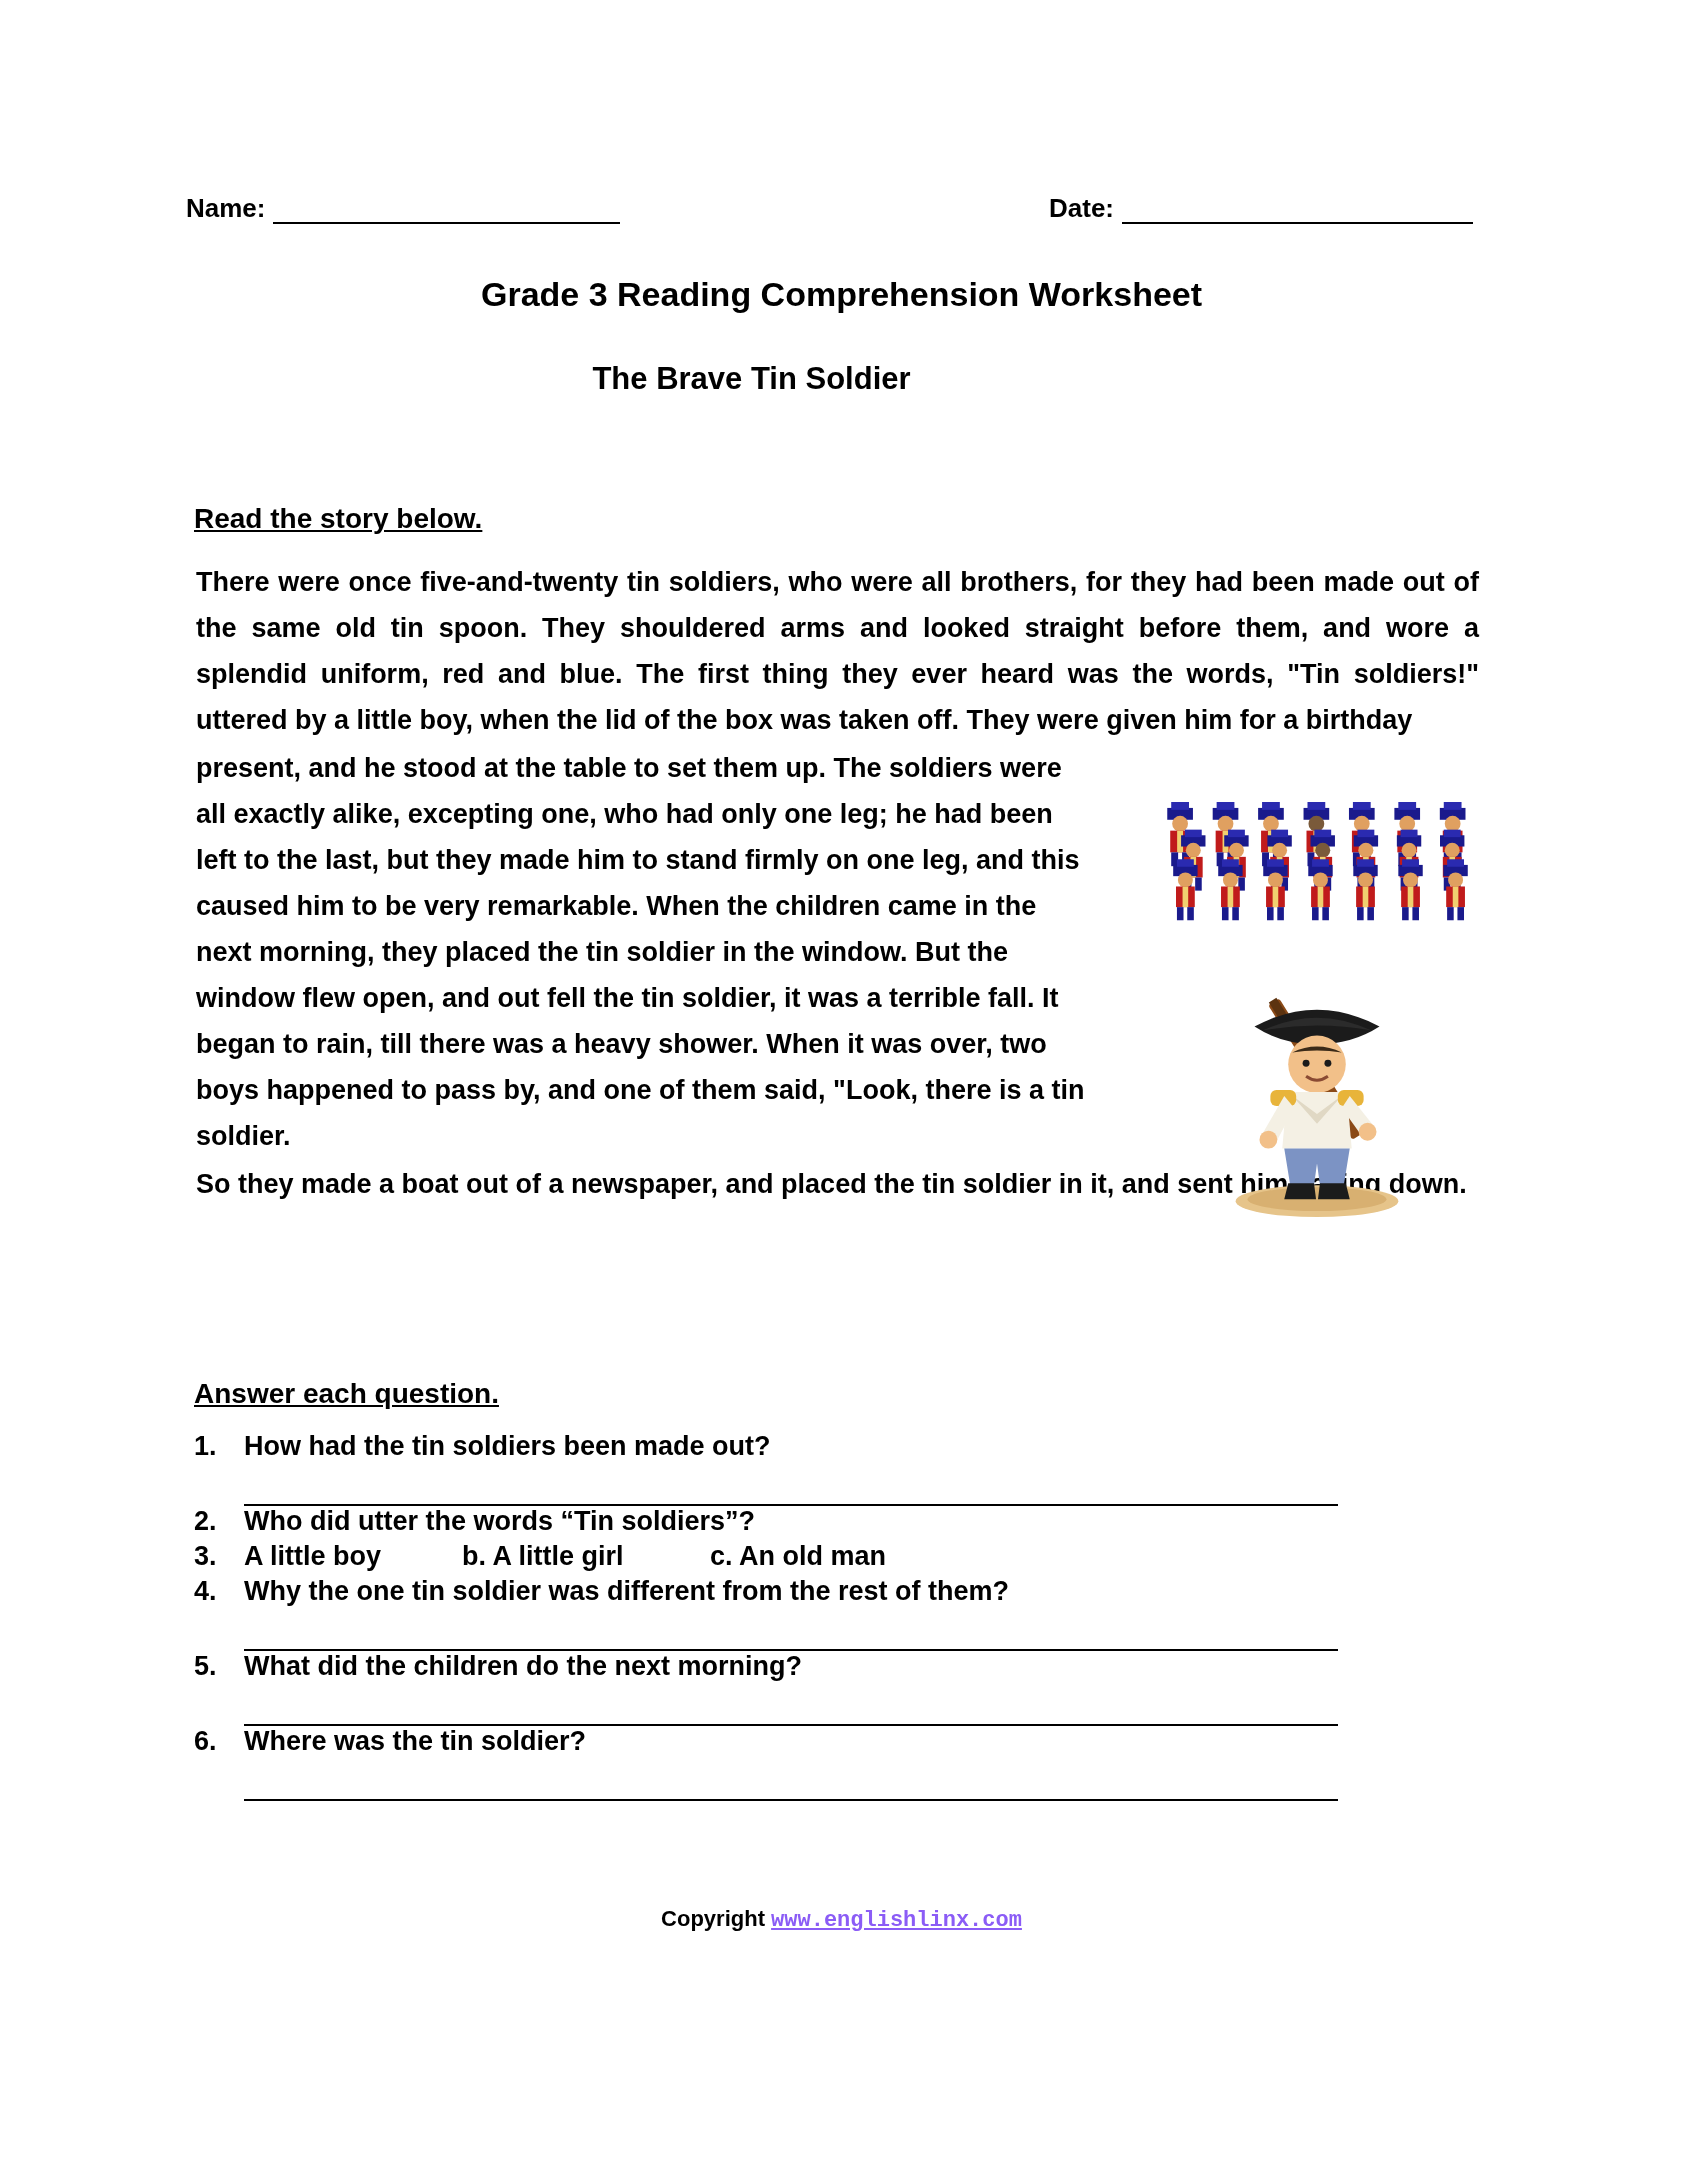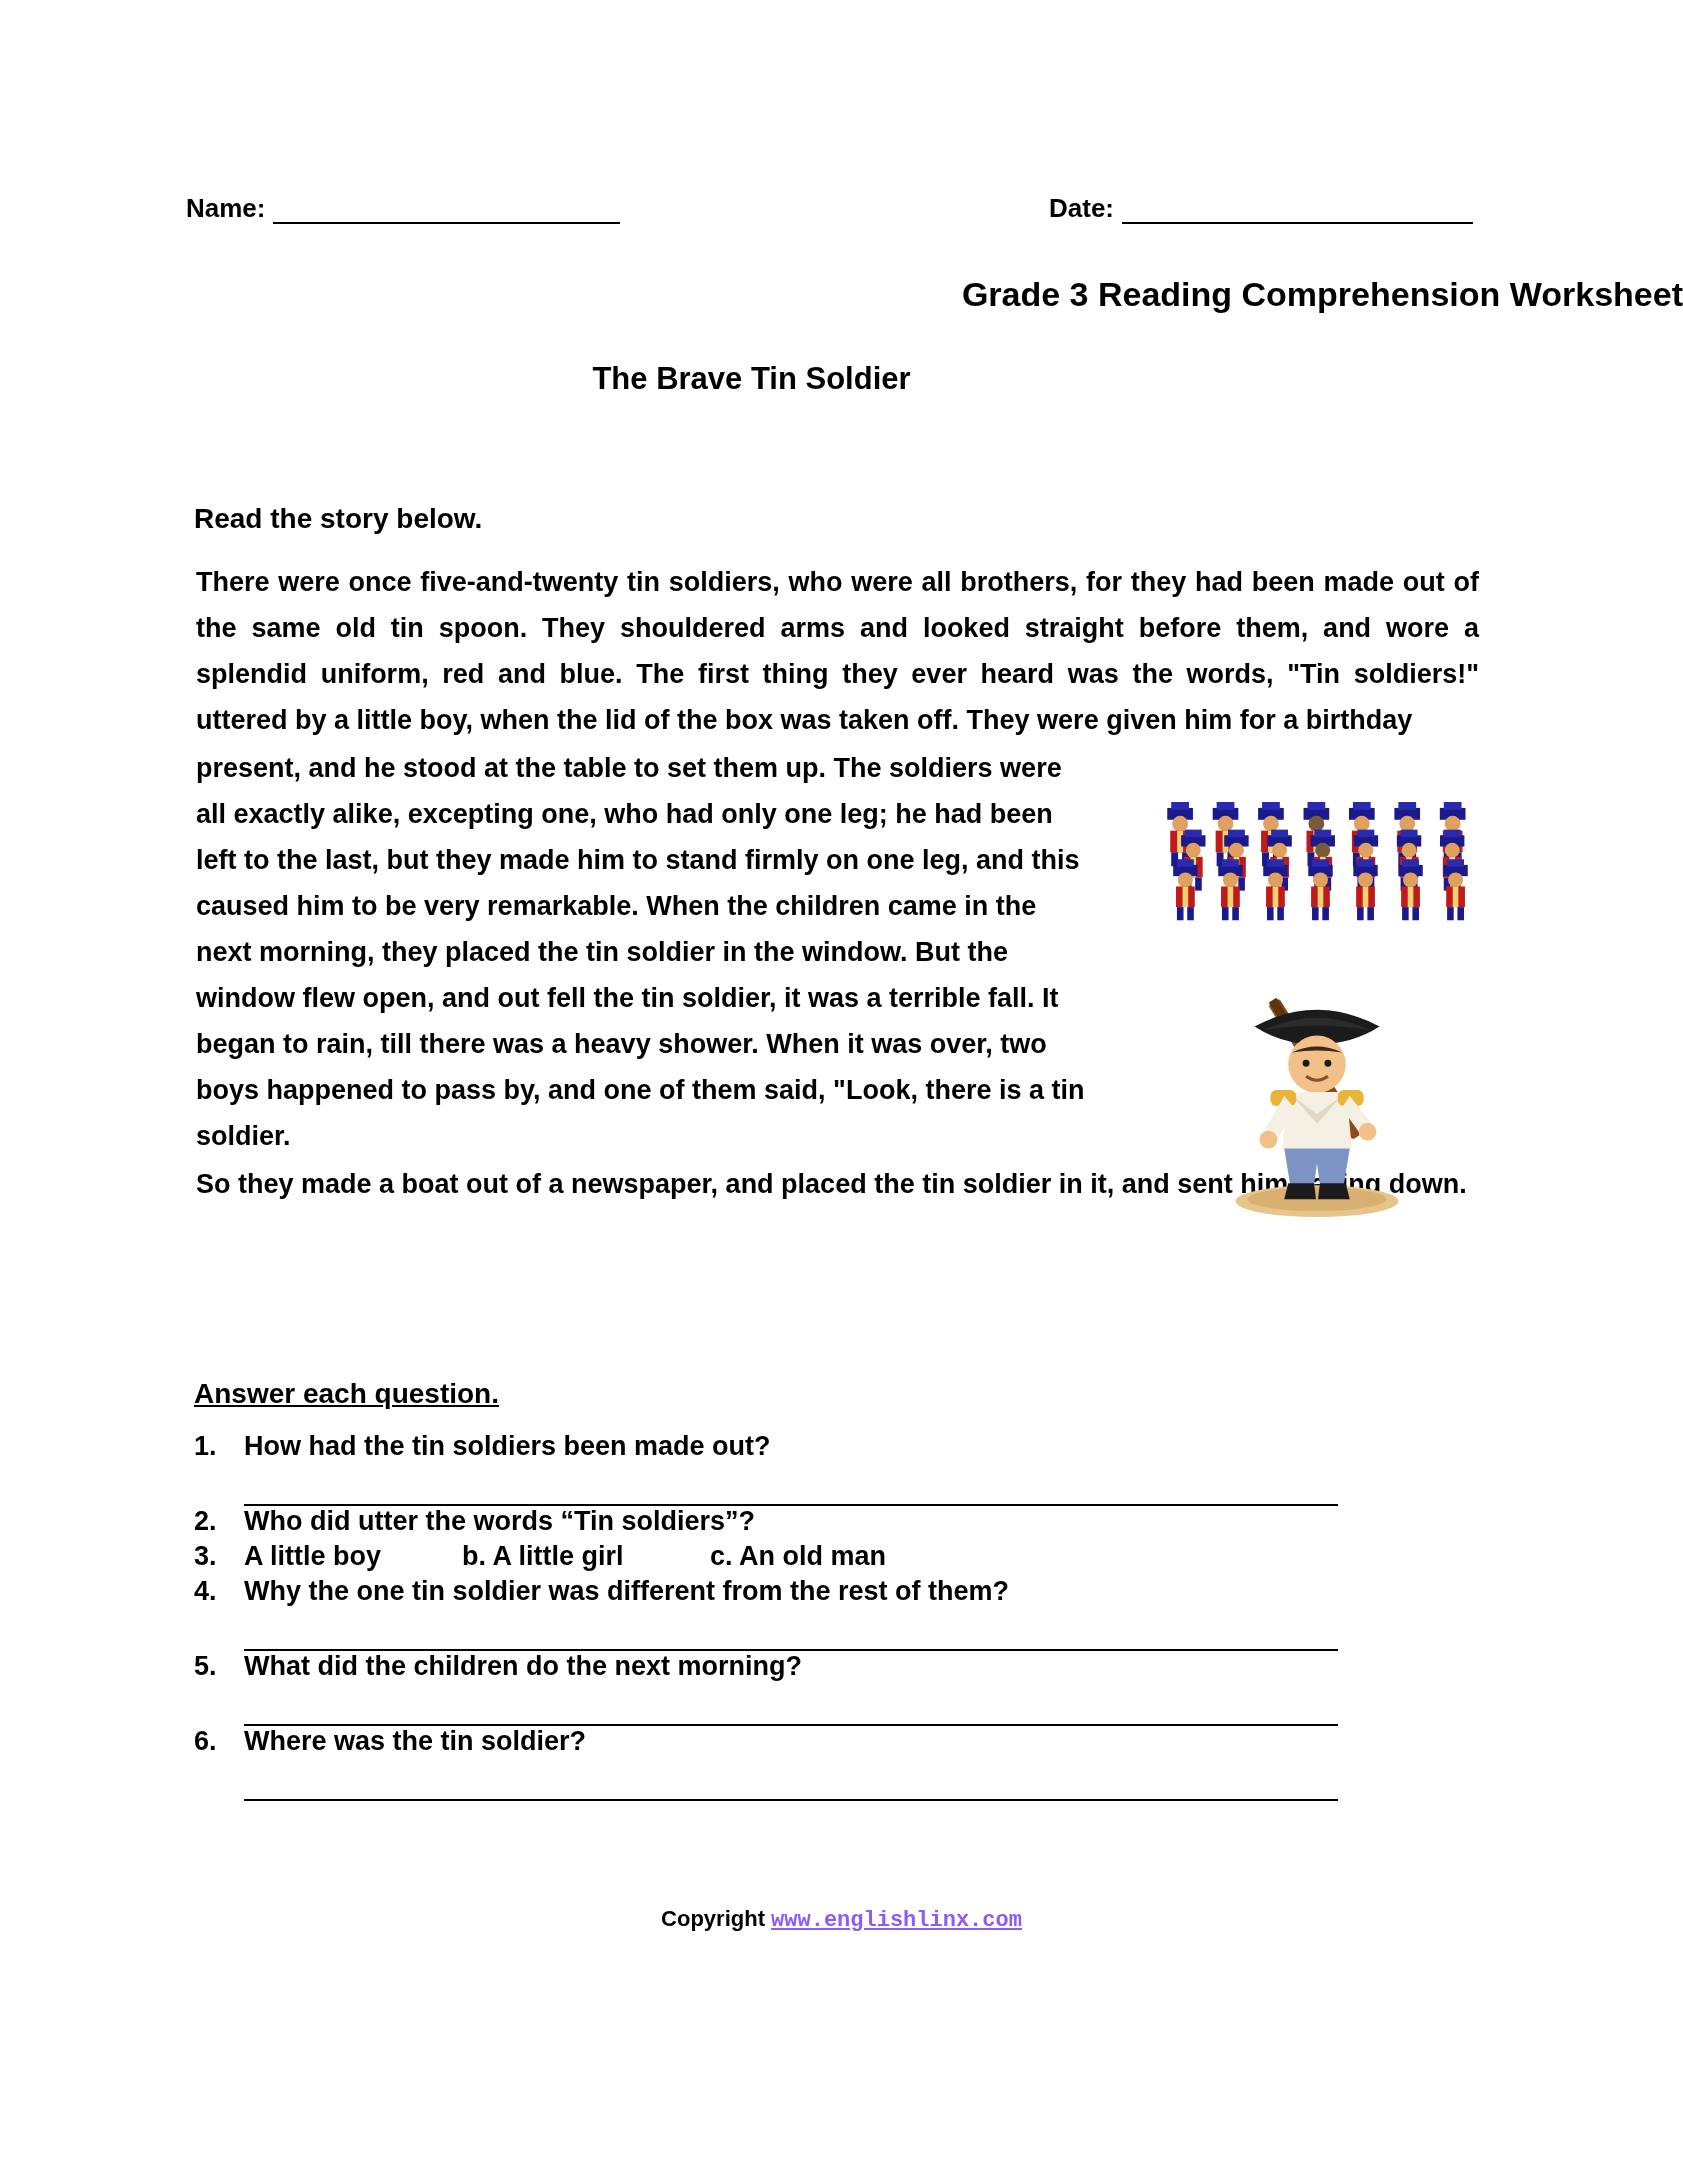--- a/index.html
+++ b/index.html
@@ -48,21 +48,21 @@
   }
   .name-blank { width: 347px; }
   .date-blank { width: 351px; }
 
   
   .title-main {
     position: absolute;
     top: 275px;
     left: 0;
     width: 1683px;
-    text-align: right;
+    text-align: center;
     font-size: 34px;
     font-weight: bold;
   }
   .title-story {
     position: absolute;
     top: 361px;
     left: 0;
     width: 1503px;
     text-align: center;
     font-size: 31px;
@@ -78,20 +78,21 @@
     font-weight: bold;
   }
 
   
   .read-instruction {
     position: absolute;
     left: 194px;
     top: 503px;
     font-size: 28px;
     font-weight: bold;
+    text-decoration: underline;
   }
 
   
   .story {
     position: absolute;
     left: 194px;
     top: 557px;
     width: 1287px;
     font-size: 27px;
     font-weight: bold;

